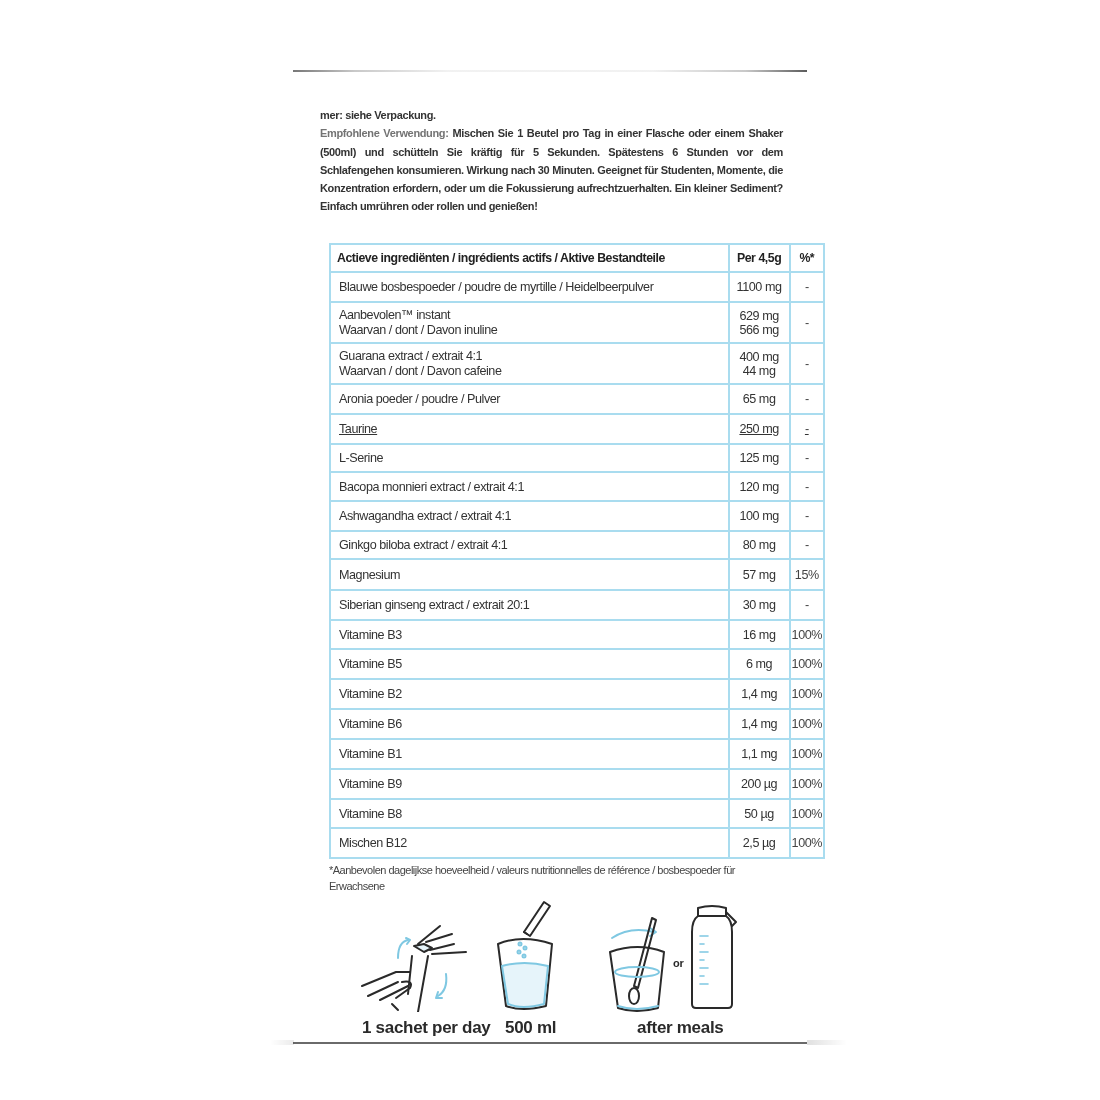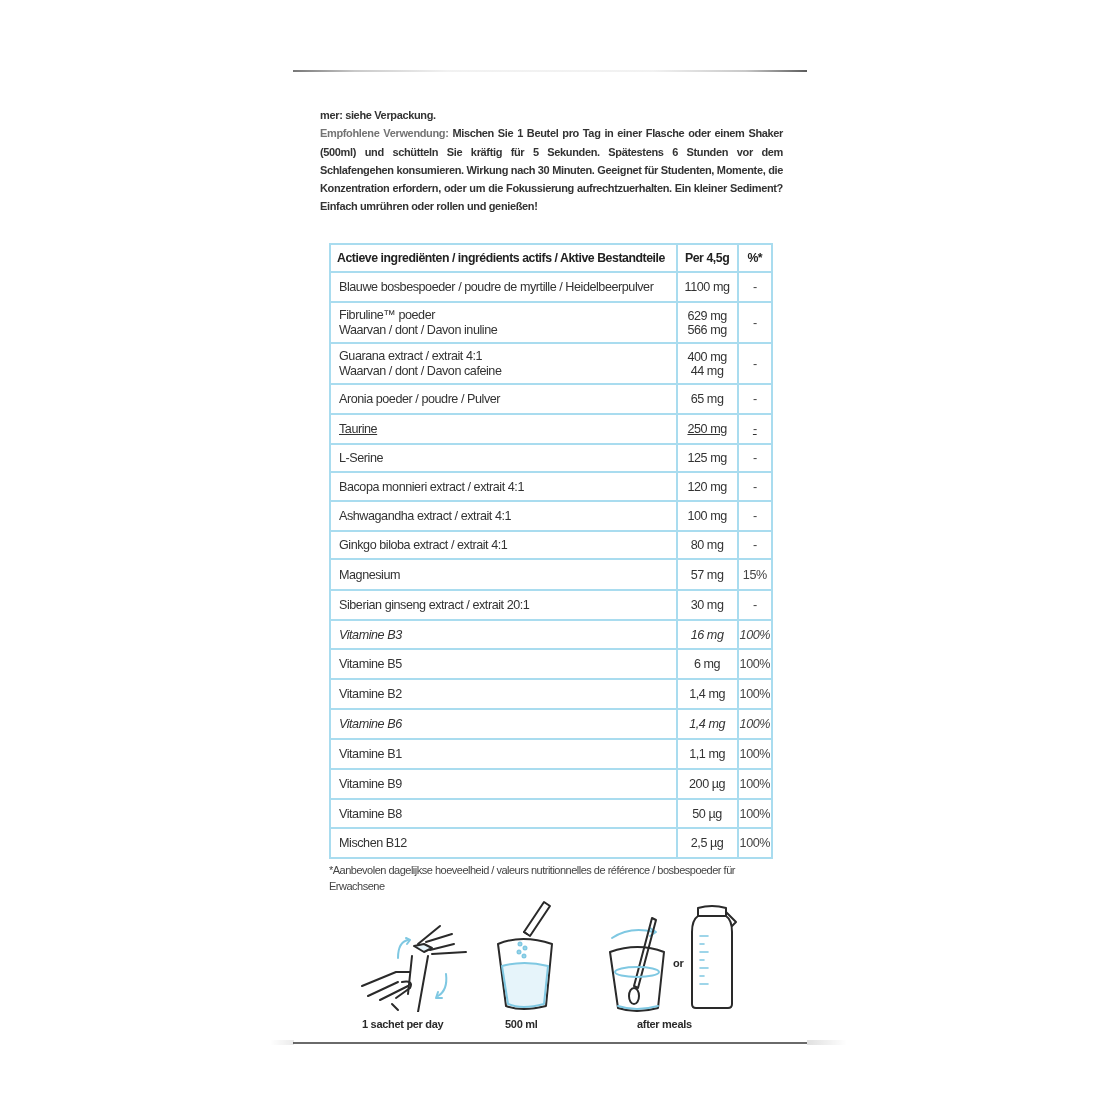--- a/index.html
+++ b/index.html
@@ -9,37 +9,37 @@
   .topline { position:absolute; left:293px; top:70px; width:514px; height:2px;
              background:linear-gradient(90deg,#555 0%,#bbb 12%,#eee 30%,#eee 70%,#bbb 88%,#333 100%); opacity:.8; }
   .bottomline { position:absolute; left:293px; top:1042px; width:514px; height:2px; background:#6a6a6a; }
   .shadow-l { position:absolute; left:270px; top:1040px; width:24px; height:5px; background:linear-gradient(90deg,rgba(0,0,0,0),rgba(0,0,0,.08)); }
   .shadow-r { position:absolute; left:807px; top:1040px; width:40px; height:5px; background:linear-gradient(90deg,rgba(0,0,0,.12),rgba(0,0,0,0)); }
 
   .intro { position:absolute; left:320px; top:106px; width:463px; font-size:11px; line-height:18.3px;
            text-align:justify; color:#333; letter-spacing:-0.35px;font-weight:bold; }
   .intro b { color:#737373; }
 
-  table.nut { position:absolute; left:329px; top:243px; width:444px; border-collapse:collapse;
+  table.nut { position:absolute; left:329px; top:243px; width:496px; border-collapse:collapse;
               font-size:12.6px; letter-spacing:-0.45px; color:#333; }
   table.nut td, table.nut th { border:2px solid #a9dcef; padding:0 6px; vertical-align:middle; }
   table.nut th { font-weight:bold; color:#222; text-align:left; height:26px; font-size:12.3px; }
   table.nut th.c2, table.nut th.c3 { text-align:center; }
   table.nut td.c2 { text-align:center; width:55px; white-space:nowrap; padding:0 2px; }
   table.nut td.c3 { text-align:center; width:25px; padding:0 1px; color:#444; }
   table.nut td.c1 { white-space:nowrap; padding-left:8px; }
   .sub { text-align:left; margin-top:1px; padding-right:0; }
   .dash { color:#888; }
 
   .footnote { position:absolute; left:329px; top:862px; width:444px; font-size:11px; line-height:16px;
               color:#444; letter-spacing:-0.5px; }
 
   .icons { position:absolute; left:340px; top:900px; width:420px; height:140px; }
   .icon { position:absolute; }
-  .lbl { position:absolute; font-weight:bold; font-size:11px; color:#2a2a2a; letter-spacing:-0.3px; white-space:nowrap; }
+  .lbl { position:absolute; font-weight:bold; font-size:17px; color:#2a2a2a; letter-spacing:-0.3px; white-space:nowrap; }
 </style>
 </head>
 <body>
 
 <div class="card"></div>
 <div class="topline"></div>
 <div class="bottomline"></div>
 <div class="shadow-l"></div>
 <div class="shadow-r"></div>
 
@@ -61,21 +61,21 @@
         <td class="c1">
           <div>Blauwe bosbespoeder / poudre de myrtille / Heidelbeerpulver</div>
         </td>
         <td class="c2">
           <div>1100 mg</div>
         </td>
         <td class="c3 dash">-</td>
       </tr>
       <tr style="height: 41px;">
         <td class="c1">
-          <div>Fibruline™ poeder</div>
+          <div>Aanbevolen™ instant</div>
           <div class="sub">Waarvan / dont / Davon inuline</div>
         </td>
         <td class="c2">
           <div>629 mg</div>
           <div>566 mg</div>
         </td>
         <td class="c3 dash">-</td>
       </tr>
       <tr style="height: 41px;">
         <td class="c1">
@@ -153,21 +153,21 @@
       </tr>
       <tr style="height: 30px;">
         <td class="c1">
           <div>Siberian ginseng extract / extrait 20:1</div>
         </td>
         <td class="c2">
           <div>30 mg</div>
         </td>
         <td class="c3 dash">-</td>
       </tr>
-      <tr style="height: 29px; font-style: italic;">
+      <tr style="height: 29px;">
         <td class="c1">
           <div>Vitamine B3</div>
         </td>
         <td class="c2">
           <div>16 mg</div>
         </td>
         <td class="c3">100%</td>
       </tr>
       <tr style="height: 30px;">
         <td class="c1">
@@ -180,21 +180,21 @@
       </tr>
       <tr style="height: 30px;">
         <td class="c1">
           <div>Vitamine B2</div>
         </td>
         <td class="c2">
           <div>1,4 mg</div>
         </td>
         <td class="c3">100%</td>
       </tr>
-      <tr style="height: 30px; font-style: italic;">
+      <tr style="height: 30px;">
         <td class="c1">
           <div>Vitamine B6</div>
         </td>
         <td class="c2">
           <div>1,4 mg</div>
         </td>
         <td class="c3">100%</td>
       </tr>
       <tr style="height: 30px;">
         <td class="c1">

